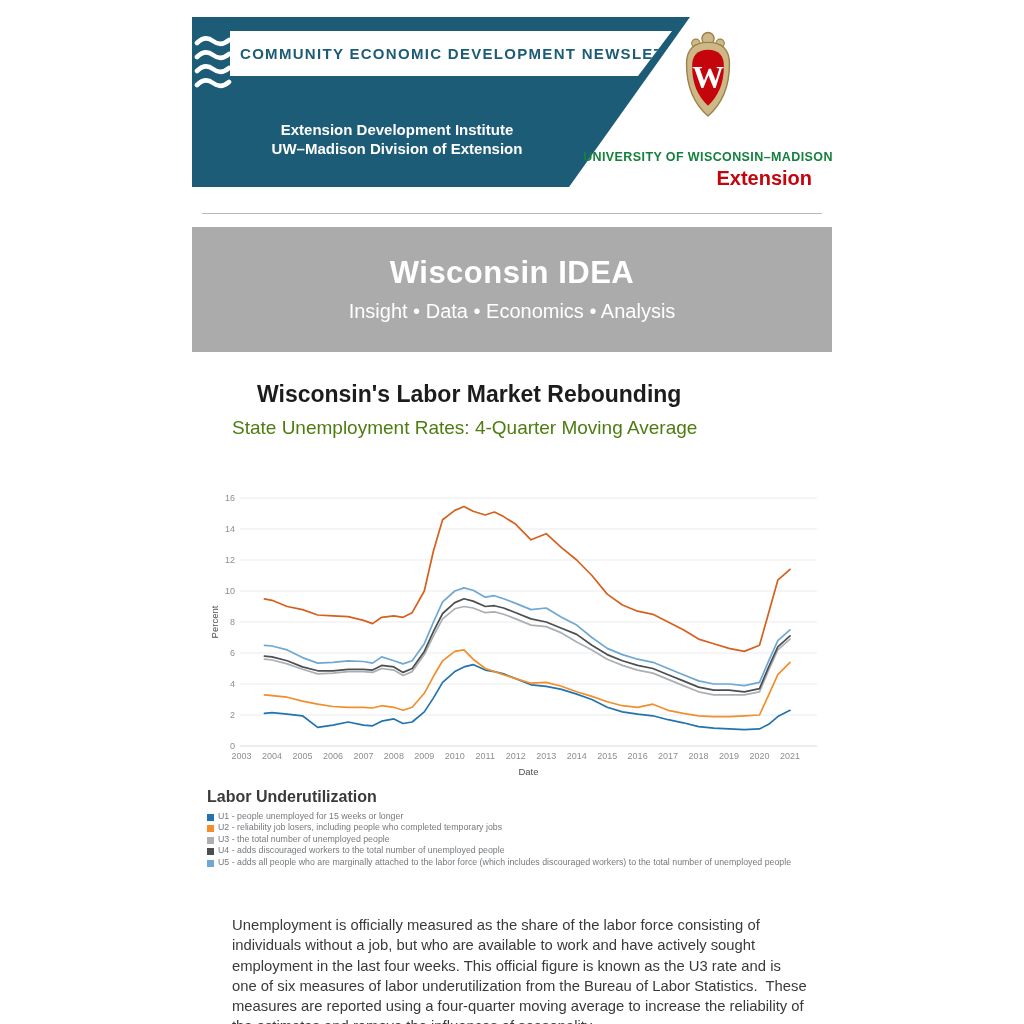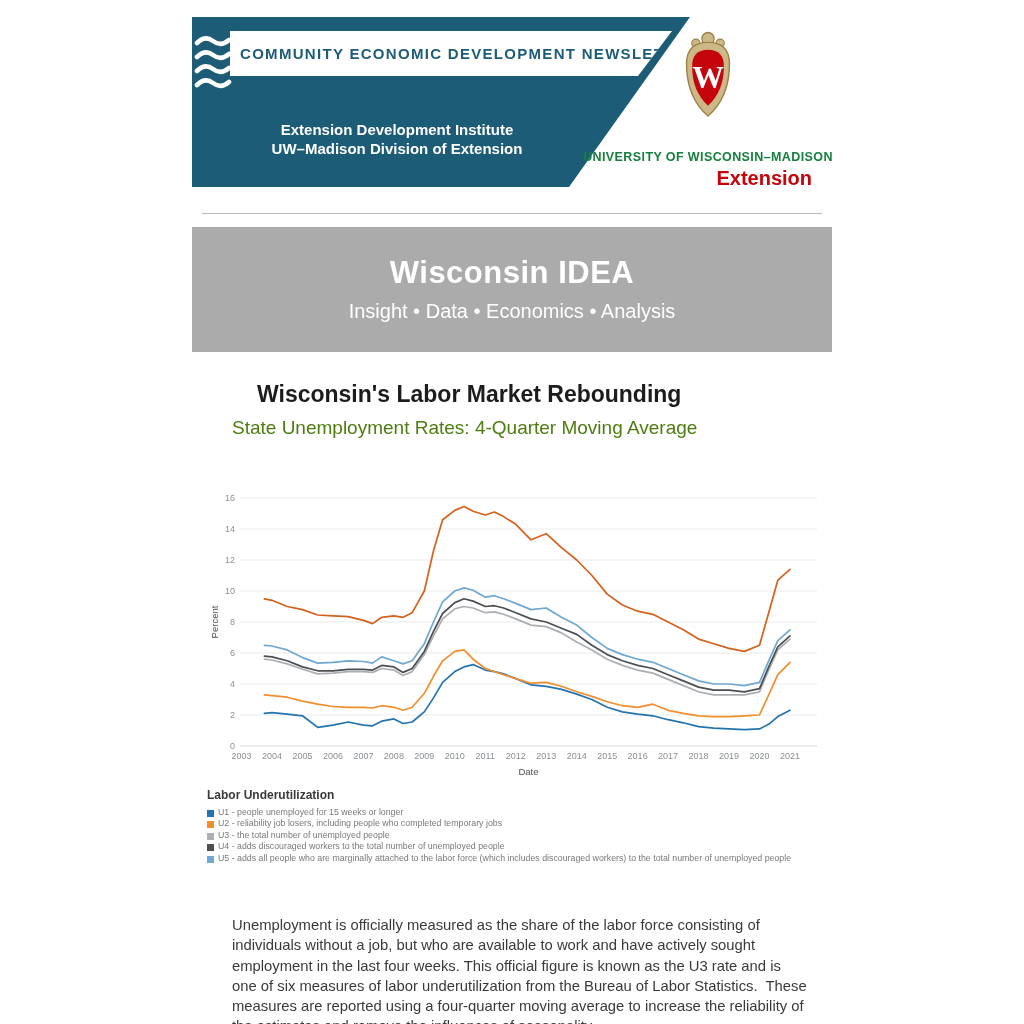--- a/index.html
+++ b/index.html
@@ -32,21 +32,21 @@
 
   
   .art-title { position:absolute; left:40px; top:381px; font-size:23px; font-weight:bold; color:#1c1c1c;margin-left:25px; }
   .art-subtitle { position:absolute; left:40px; top:417px; font-size:19px; font-weight:normal; color:#4d7c0f; }
 
   
   .chart { position:absolute; left:18px; top:486px; }
 
   
   .legend { position:absolute; left:15px; top:788px; width:625px; }
-  .legend-title { font-size:12px; font-weight:bold; color:#3a3a3a; margin-bottom:3px; }
+  .legend-title { font-size:16px; font-weight:bold; color:#3a3a3a; margin-bottom:3px; }
   .legend ul { list-style:none; }
   .legend li { display:flex; align-items:flex-end; height:11.5px; }
   .lg-swatch { width:7px; height:7px; margin-right:4px; flex:0 0 7px; }
   .lg-label { font-size:8.8px; color:#76797c; white-space:nowrap; }
 
   
   .body-par { position:absolute; left:40px; top:915px; width:576px;
               font-size:14.8px; line-height:20.3px; color:#3a3a3a; white-space:pre-wrap; }
 </style>
 </head>

